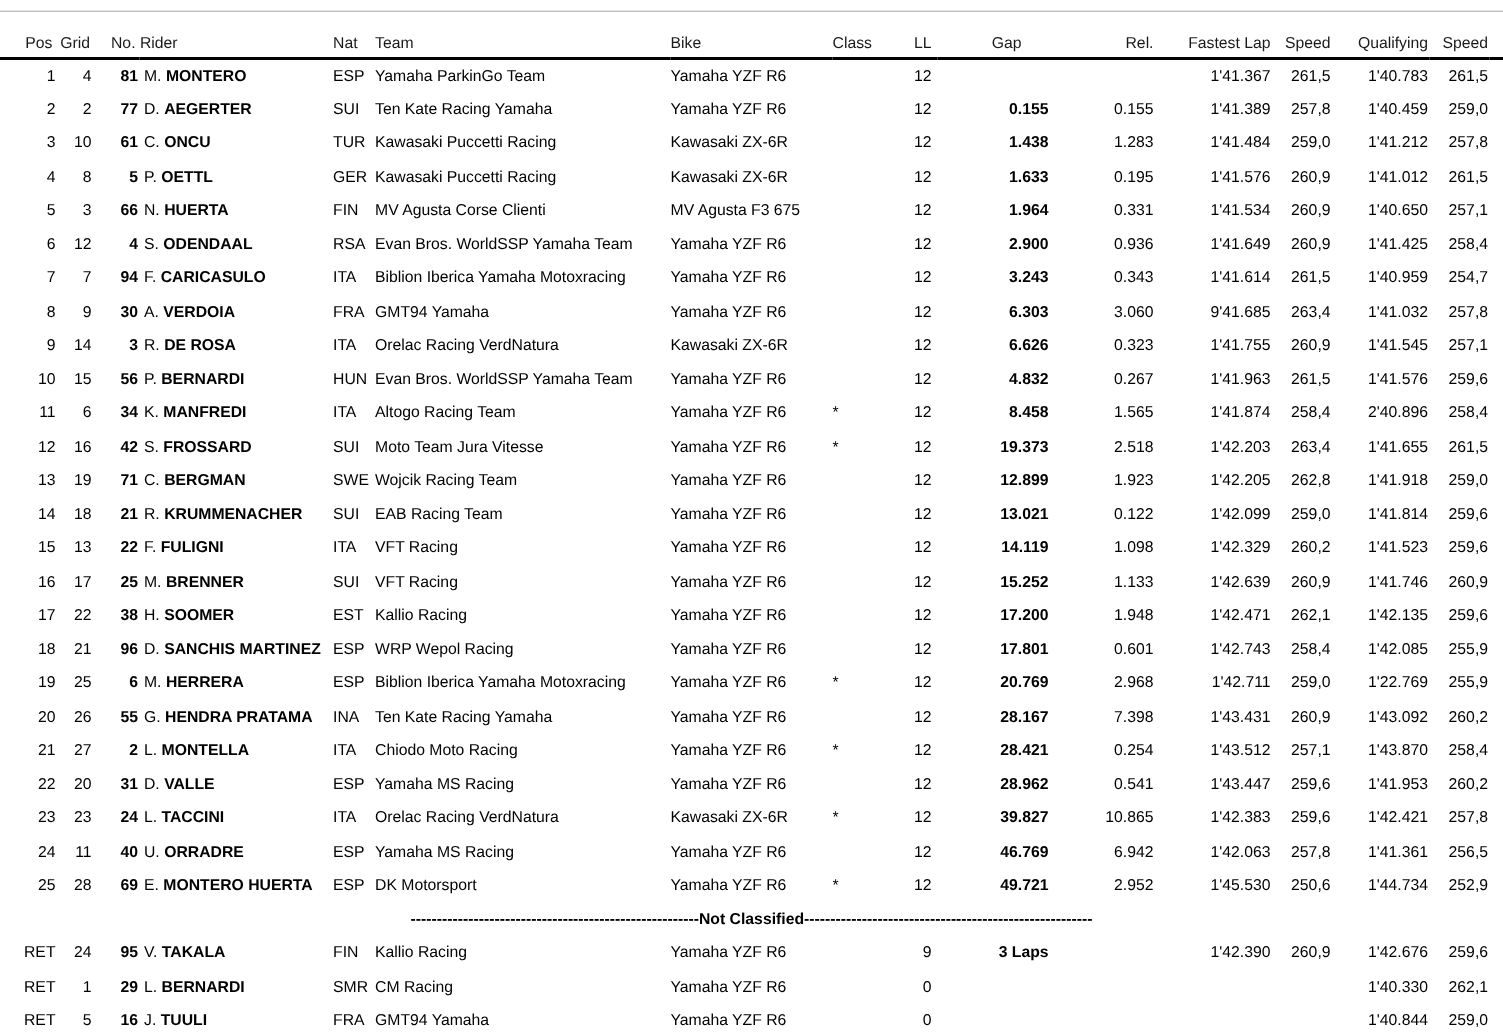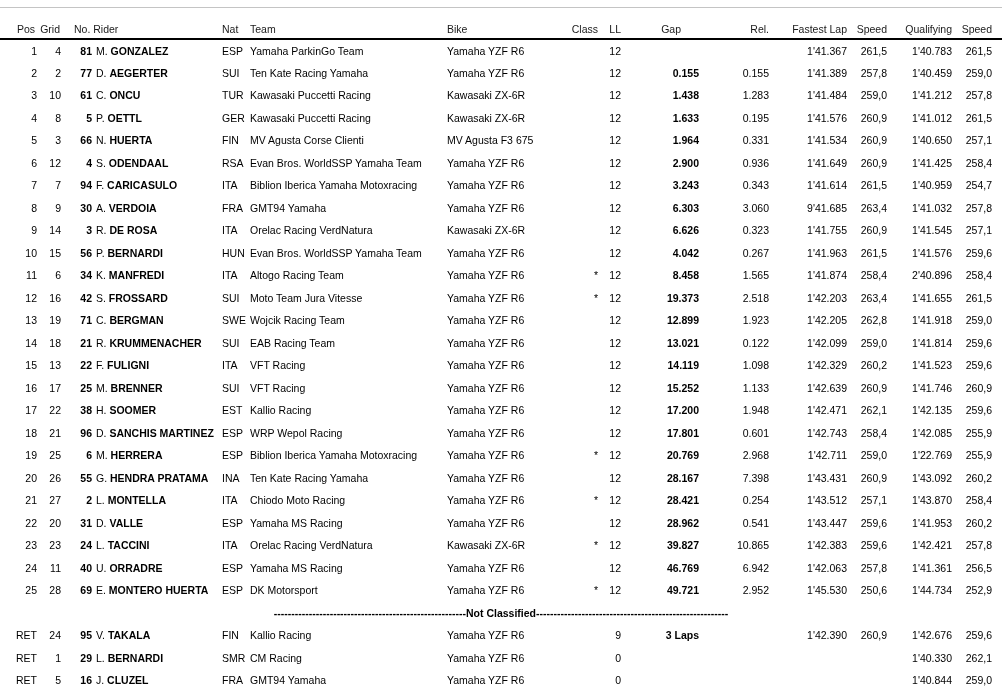--- a/index.html
+++ b/index.html
@@ -14,21 +14,21 @@
   th, td { padding:0; overflow:hidden; white-space:nowrap; }
   thead th {
     font-weight:normal; font-size:10.5px; color:#1a1a1a;
     height:18px; vertical-align:middle;
   }
   thead tr { border-bottom:2.5px solid #000; }
   tbody td { font-size:10.5px; color:#000; vertical-align:middle; }
   tbody tr { height:22.5px; }
   .r { text-align:right; padding-right:1px; }
   .l { text-align:left; }
-  .c { text-align:right; }
+  .c { text-align:left; }
   .b { font-weight:bold; }
   .name { padding-left:3px; }
   .name .surname { font-weight:bold; }
   .ll { padding-right:4px; }
   .gap-h { padding-right:19px; }
   .pos-h { padding-right:3px; }
   .grid-h { padding-right:2px; }
   .noRider-h { padding-left:12px; }
   .divider { text-align:center; font-weight:bold; font-size:10.5px; color:#000; letter-spacing:0; }
   
@@ -78,21 +78,21 @@
         <th class="r">Qualifying</th>
         <th class="r">Speed</th>
         <th></th>
       </tr>
     </thead>
     <tbody>
         <tr>
           <td class="r">1</td>
           <td class="r">4</td>
           <td class="r b">81</td>
-          <td class="l name"><span>M.</span> <span class="surname">GONZALEZ</span></td>
+          <td class="l name"><span>M.</span> <span class="surname">MONTERO</span></td>
           <td class="l">ESP</td>
           <td class="l">Yamaha ParkinGo Team</td>
           <td class="l">Yamaha YZF R6</td>
           <td class="c"></td>
           <td class="r ll">12</td>
           <td class="r b"></td>
           <td class="r"></td>
           <td class="r">1'41.367</td>
           <td class="r">261,5</td>
           <td class="r">1'40.783</td>
@@ -246,21 +246,21 @@
         <tr>
           <td class="r">10</td>
           <td class="r">15</td>
           <td class="r b">56</td>
           <td class="l name"><span>P.</span> <span class="surname">BERNARDI</span></td>
           <td class="l">HUN</td>
           <td class="l">Evan Bros. WorldSSP Yamaha Team</td>
           <td class="l">Yamaha YZF R6</td>
           <td class="c"></td>
           <td class="r ll">12</td>
-          <td class="r b">4.042</td>
+          <td class="r b">4.832</td>
           <td class="r">0.267</td>
           <td class="r">1'41.963</td>
           <td class="r">261,5</td>
           <td class="r">1'41.576</td>
           <td class="r">259,6</td>
           <td></td>
         </tr>
         <tr>
           <td class="r">11</td>
           <td class="r">6</td>
@@ -567,21 +567,21 @@
           <td class="r"></td>
           <td class="r"></td>
           <td class="r">1'40.330</td>
           <td class="r">262,1</td>
           <td></td>
         </tr>
         <tr>
           <td class="r">RET</td>
           <td class="r">5</td>
           <td class="r b">16</td>
-          <td class="l name"><span>J.</span> <span class="surname">CLUZEL</span></td>
+          <td class="l name"><span>J.</span> <span class="surname">TUULI</span></td>
           <td class="l">FRA</td>
           <td class="l">GMT94 Yamaha</td>
           <td class="l">Yamaha YZF R6</td>
           <td class="c"></td>
           <td class="r ll">0</td>
           <td class="r b"></td>
           <td class="r"></td>
           <td class="r"></td>
           <td class="r"></td>
           <td class="r">1'40.844</td>

